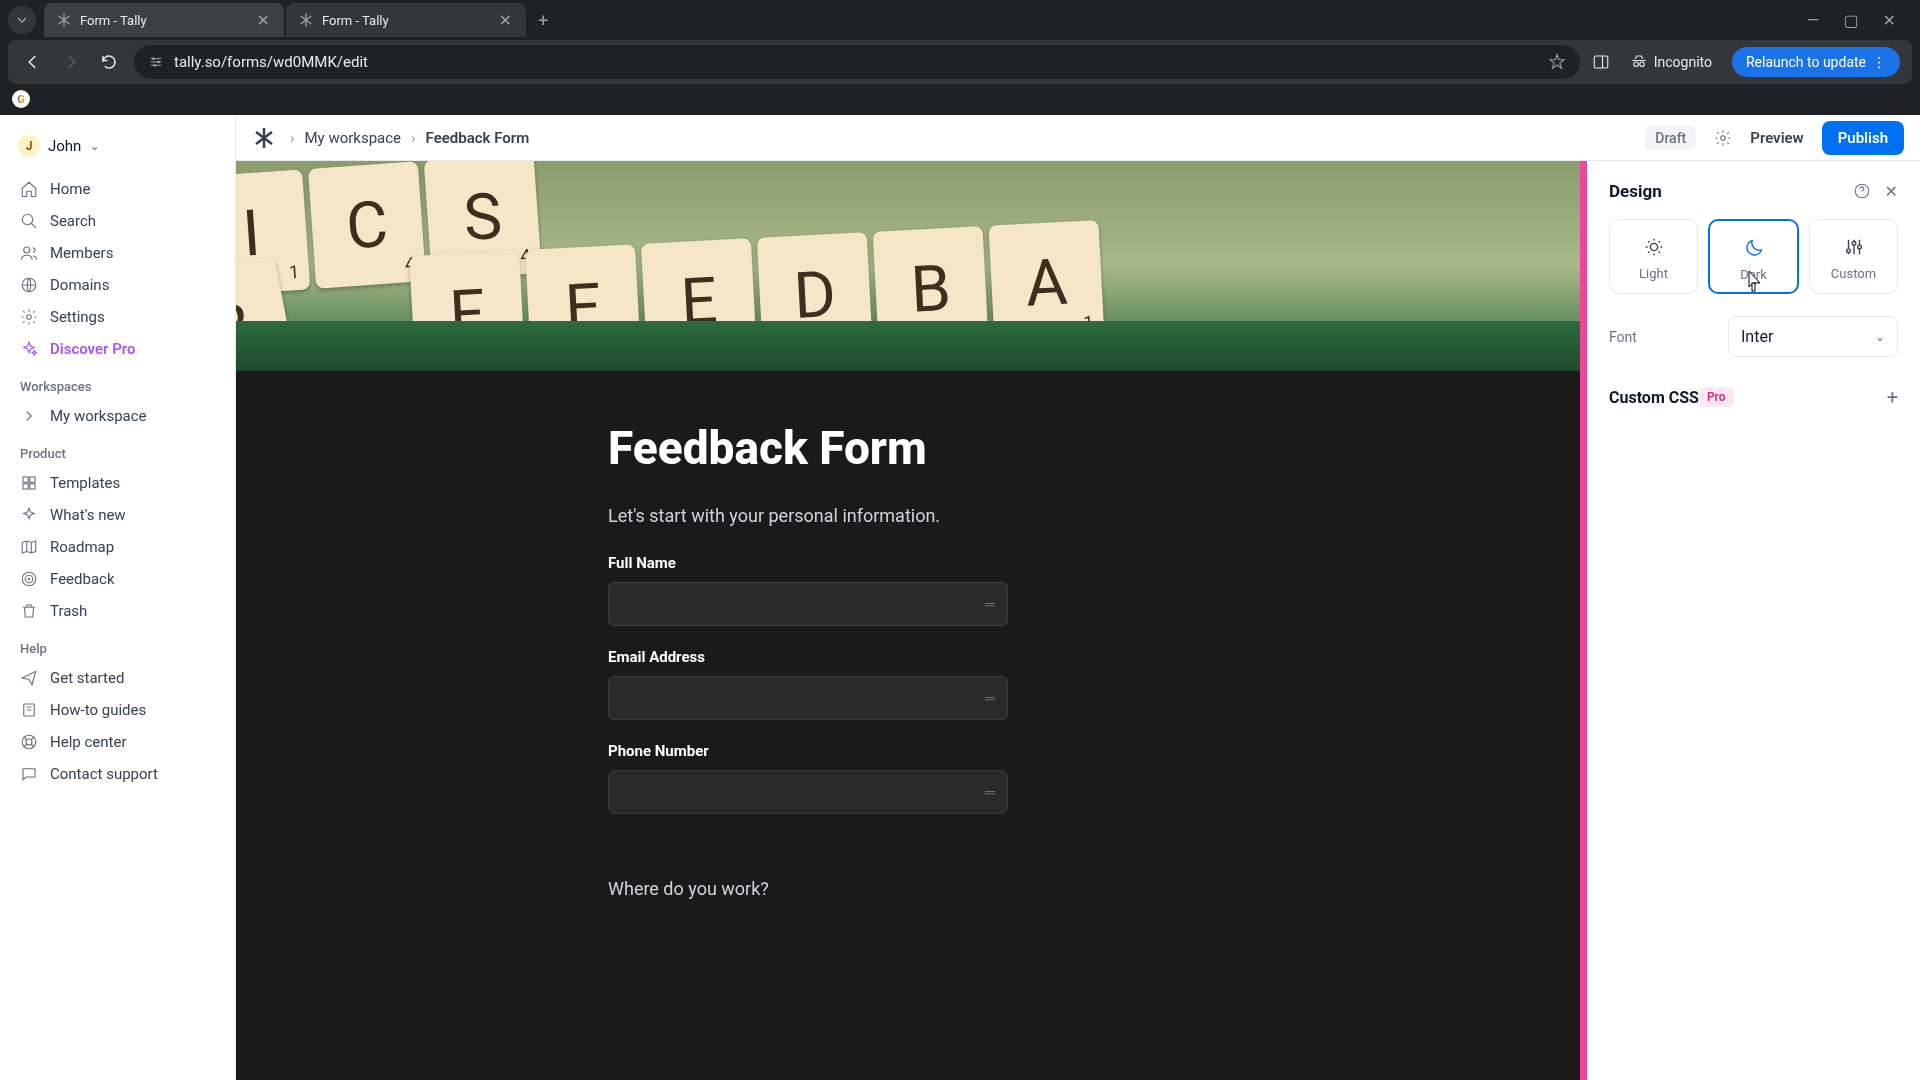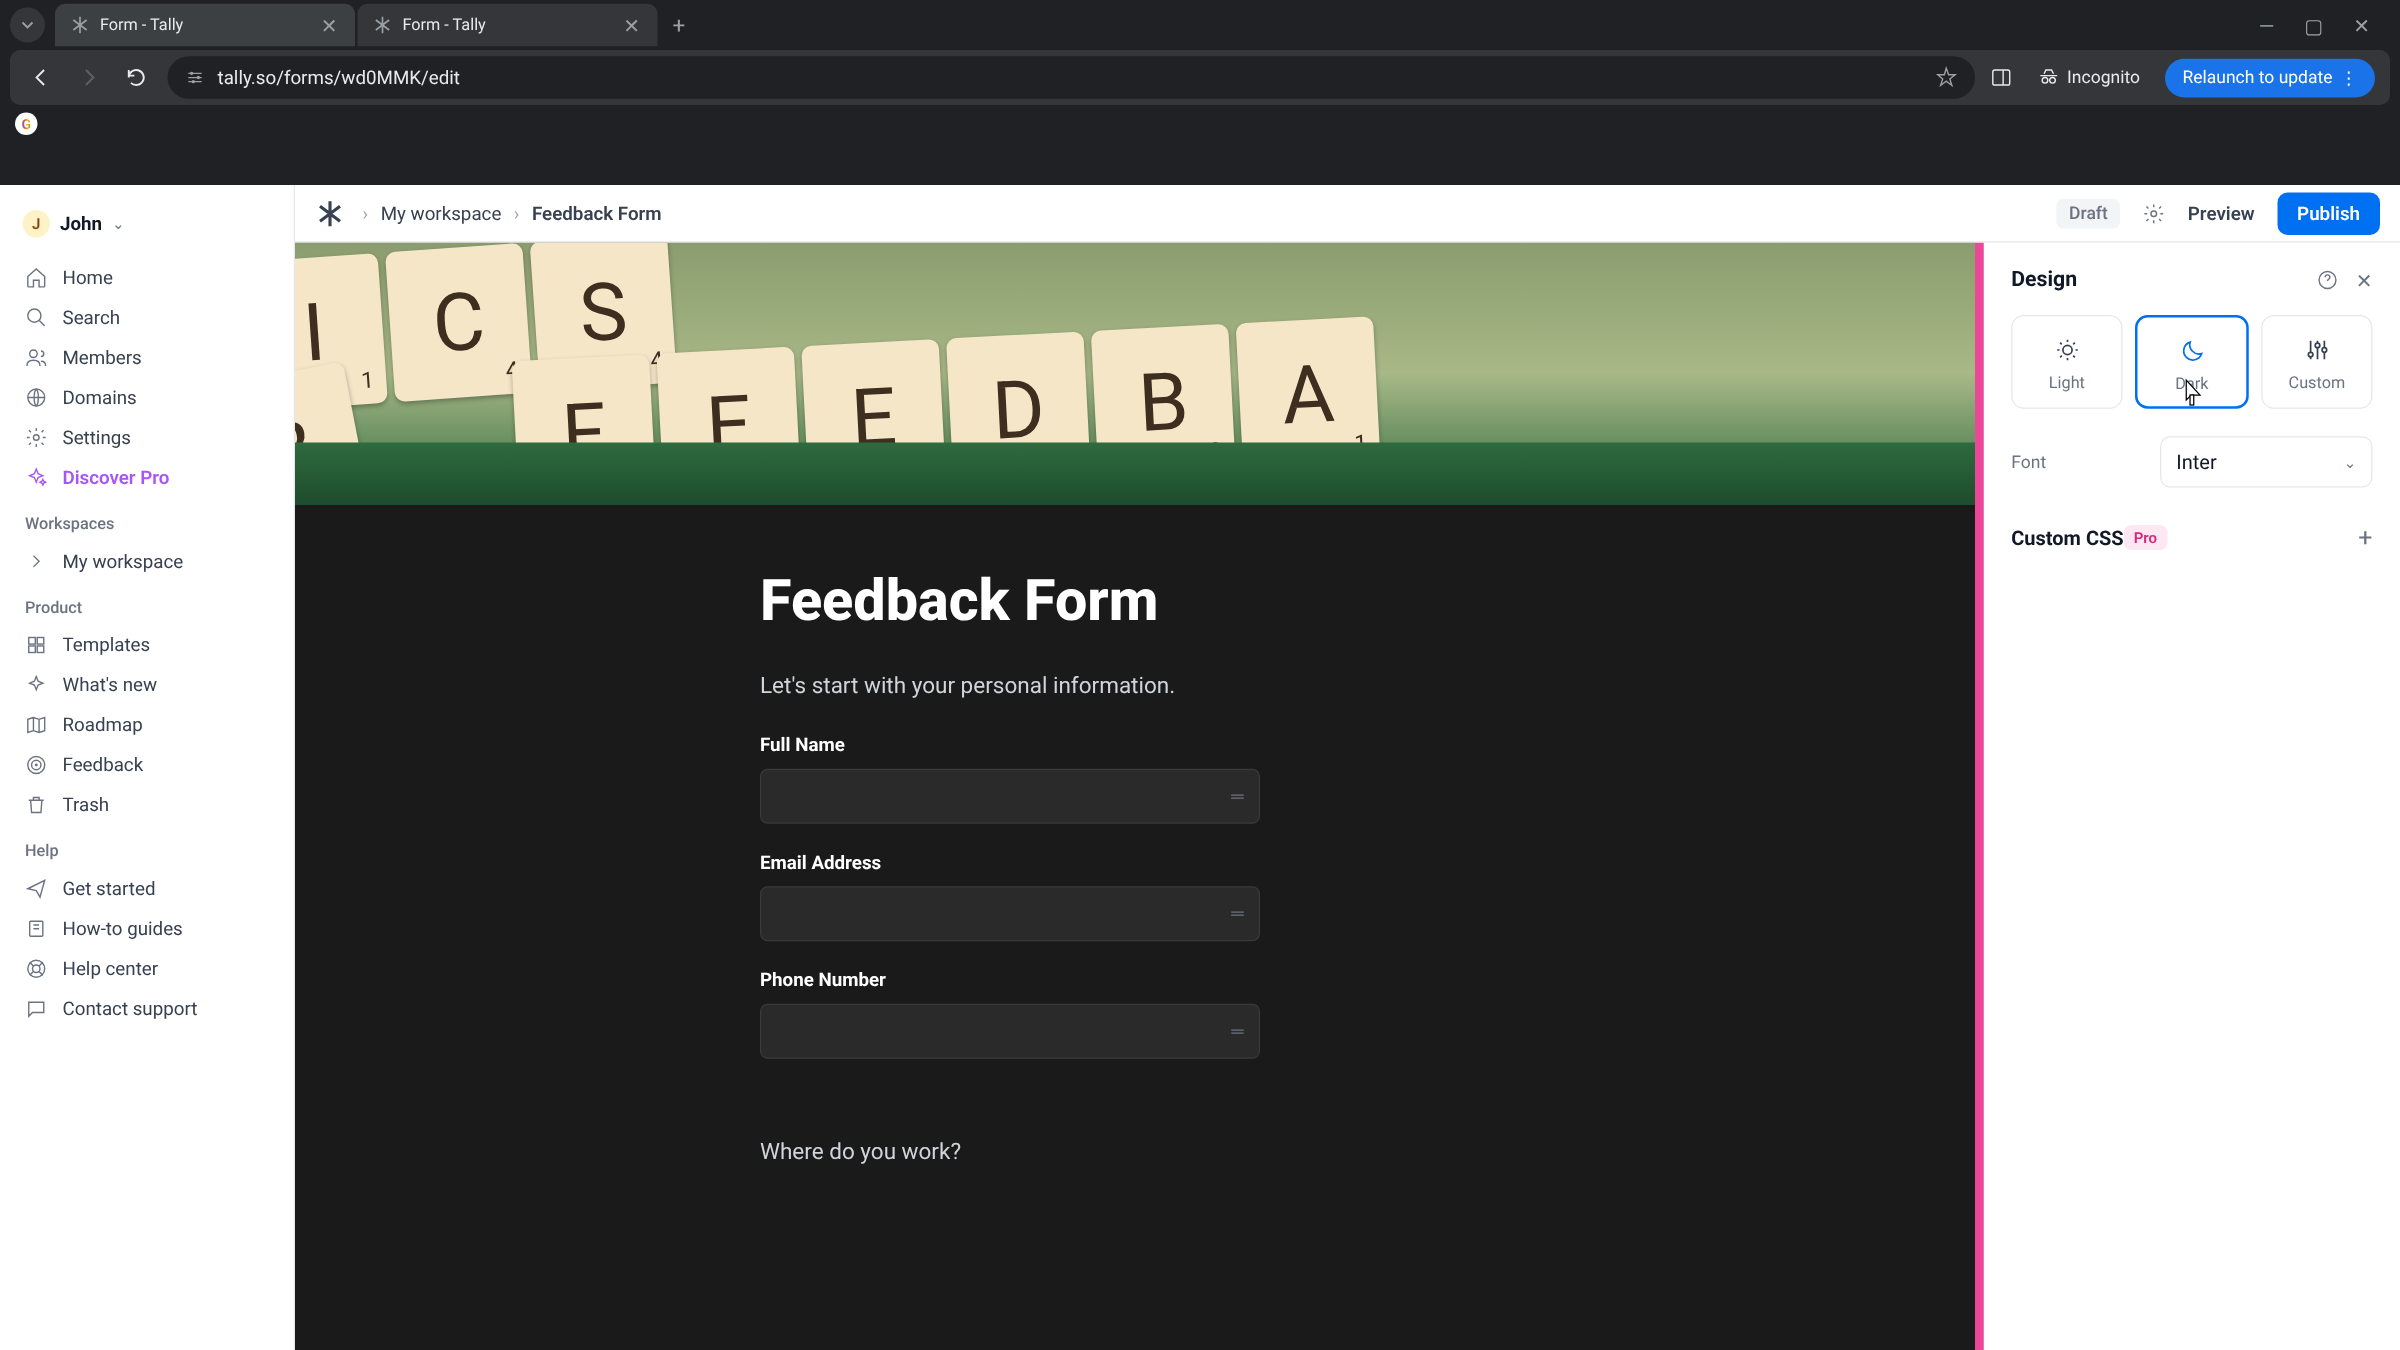--- a/index.html
+++ b/index.html
@@ -1,19 +1,19 @@
 <!DOCTYPE html>
 <html><head>
 <meta charset="utf-8">
 <style>
 * { margin: 0; padding: 0; box-sizing: border-box; font-family: -apple-system, BlinkMacSystemFont, "Segoe UI", Roboto, sans-serif; }
 body { width: 1920px; height: 1080px; overflow: hidden; background: #202124; }
 
 
-.browser-chrome { background: #202124; height: 148px; display: flex; flex-direction: column; }
+.browser-chrome { background: #202124; height: 115px; display: flex; flex-direction: column; }
 .titlebar { height: 40px; background: #202124; display: flex; align-items: center; padding: 0 8px; }
 .tab-dropdown { width: 28px; height: 28px; border-radius: 50%; background: #35363a; display: flex; align-items: center; justify-content: center; margin-right: 8px; cursor: pointer; }
 .tab { background: #35363a; height: 34px; border-radius: 8px 8px 0 0; display: flex; align-items: center; padding: 0 12px; margin-right: 2px; min-width: 240px; cursor: pointer; }
 .tab.active { background: #3c4043; }
 .tab-icon { width: 16px; height: 16px; margin-right: 8px; color: #9aa0a6; }
 .tab-title { color: #e8eaed; font-size: 13px; flex: 1; }
 .tab-close { color: #9aa0a6; cursor: pointer; padding: 2px; }
 .new-tab { color: #9aa0a6; padding: 6px 10px; cursor: pointer; font-size: 18px; }
 .window-controls { margin-left: auto; display: flex; gap: 24px; padding-right: 16px; color: #9aa0a6; }
 .window-controls span { cursor: pointer; }
@@ -45,21 +45,21 @@
 .gear-btn { color: #6b7280; cursor: pointer; }
 .preview-btn { color: #374151; font-weight: 600; cursor: pointer; font-size: 15px; }
 .publish-btn { background: #0070f3; color: #fff; padding: 8px 16px; border-radius: 8px; font-weight: 600; cursor: pointer; font-size: 15px; }
 
 .app-body { flex: 1; display: flex; overflow: hidden; }
 
 
 .sidebar { width: 236px; border-right: 1px solid #e5e7eb; padding: 14px 10px; overflow-y: auto; }
 .user-row { display: flex; align-items: center; gap: 8px; padding: 6px 8px; cursor: pointer; margin-bottom: 10px; }
 .avatar { width: 22px; height: 22px; border-radius: 50%; background: #fef3c7; color: #92400e; display: flex; align-items: center; justify-content: center; font-size: 12px; font-weight: 600; }
-.user-name { font-weight: 700; font-size: 15px; color: #111827; }
+.user-name { font-weight: 400; font-size: 15px; color: #111827; }
 .chevron { color: #6b7280; font-size: 12px; }
 
 .nav-list { list-style: none; }
 .nav-item { display: flex; align-items: center; gap: 12px; padding: 7px 10px; border-radius: 6px; cursor: pointer; color: #374151; font-size: 15px; }
 .nav-item.pro { color: #a855f7; font-weight: 600; }
 .nav-icon { width: 18px; height: 18px; color: #6b7280; flex-shrink: 0; }
 .nav-item.pro .nav-icon { color: #a855f7; }
 
 .section-label { font-size: 13px; color: #6b7280; font-weight: 500; padding: 14px 10px 6px; }
 

